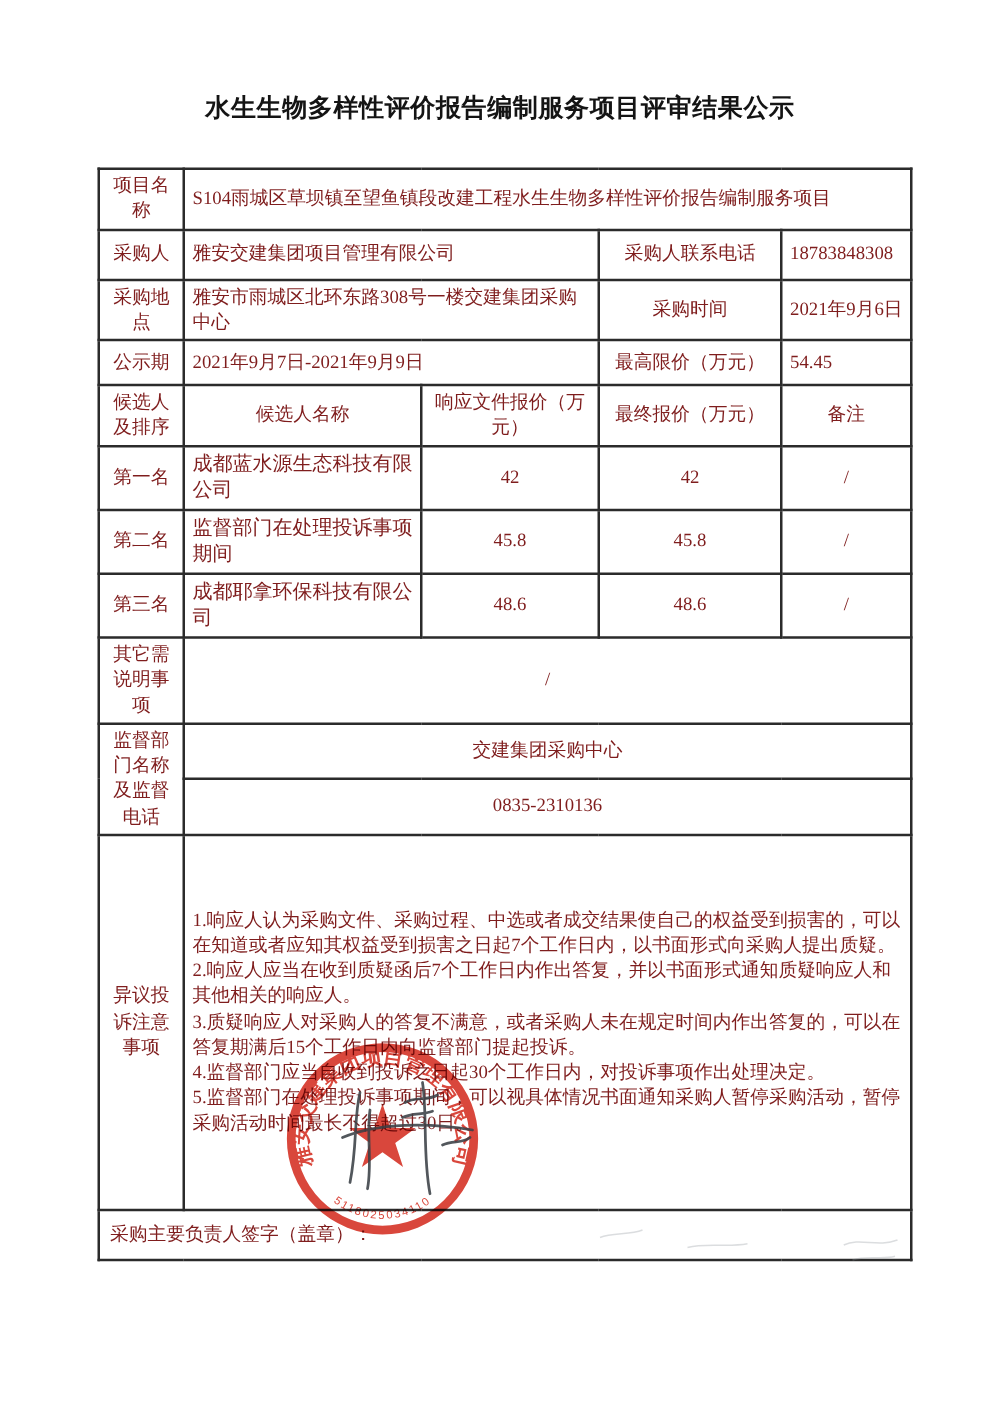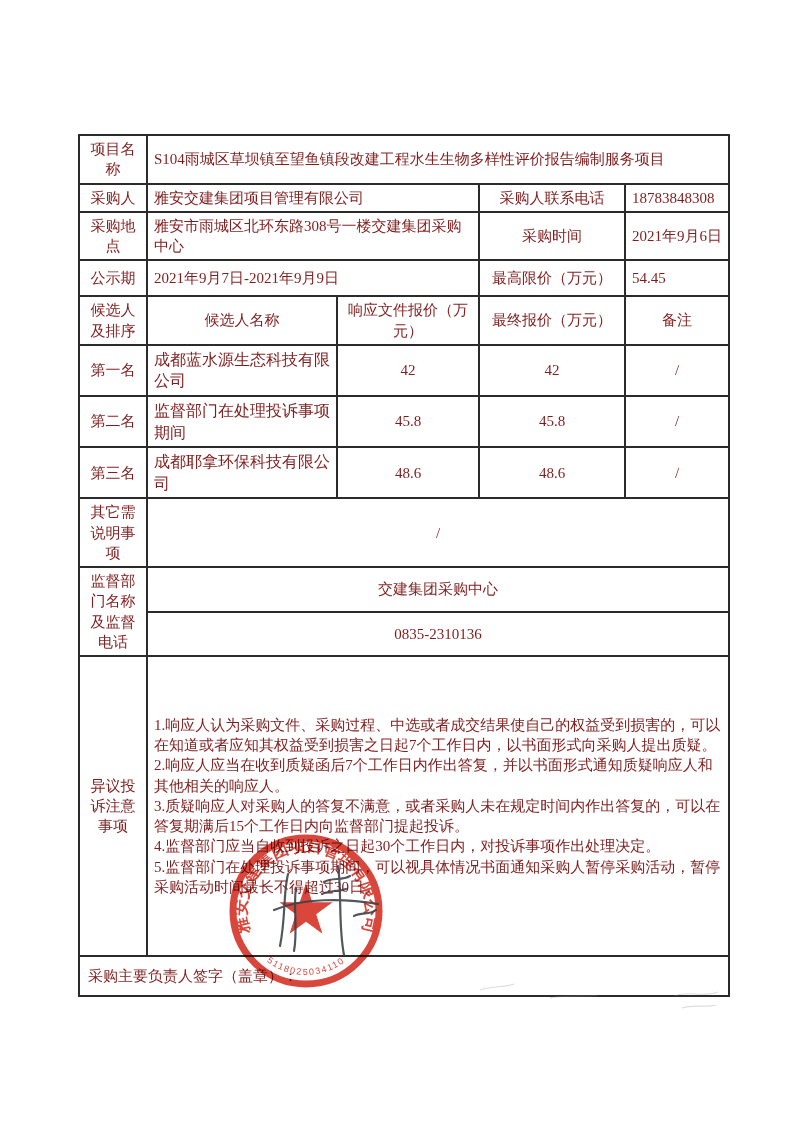--- a/index.html
+++ b/index.html
@@ -21,21 +21,21 @@
   table.doc td{
     border:2px solid #2b2b2b;padding:3px 6px;vertical-align:middle;
     line-height:1.35;word-break:break-all;
   }
   td.lbl{text-align:center;padding:3px 2px;}
   td.ctr{text-align:center;}
   td.vt{vertical-align:top;padding-top:5px;}
   td.name{font-size:16px;padding:3px 6px;font-family:Liberation Serif, serif;}
   td.tight{padding:3px 2px;text-align:left;}
   tr.r-project{height:46px;}
-  tr.r-purchaser{height:28px;padding-left:36px;}
+  tr.r-purchaser{height:40px;padding-left:36px;}
   tr.r-location{height:44px;margin-top:48px;}
   tr.r-period{height:36px;}
   tr.r-chead{height:40px;}
   tr.r-c1{height:40px;}
   tr.r-c2{height:40px;}
   tr.r-c3{height:38px;}
   tr.r-other{height:42px;}
   tr.r-sup{height:38px;}
   tr.r-objection{height:300px;}
   tr.r-sign{height:40px;}
@@ -50,20 +50,21 @@
   }
   .faint-marks{
     position:absolute;left:470px;top:968px;width:260px;height:60px;
     z-index:2;opacity:0.30;pointer-events:none;
   }
 </style>
 </head>
 <body>
 
 <div class="page-titles">
+  <div>水生生物多样性评价报告编制服务项目评审结果公示</div>
 </div>
 
 <table class="doc">
   <colgroup>
     <col style="width:68px">
       <col style="width:190px">
       <col style="width:142px">
       <col style="width:146px">
       <col style="width:104px">
   </colgroup>

